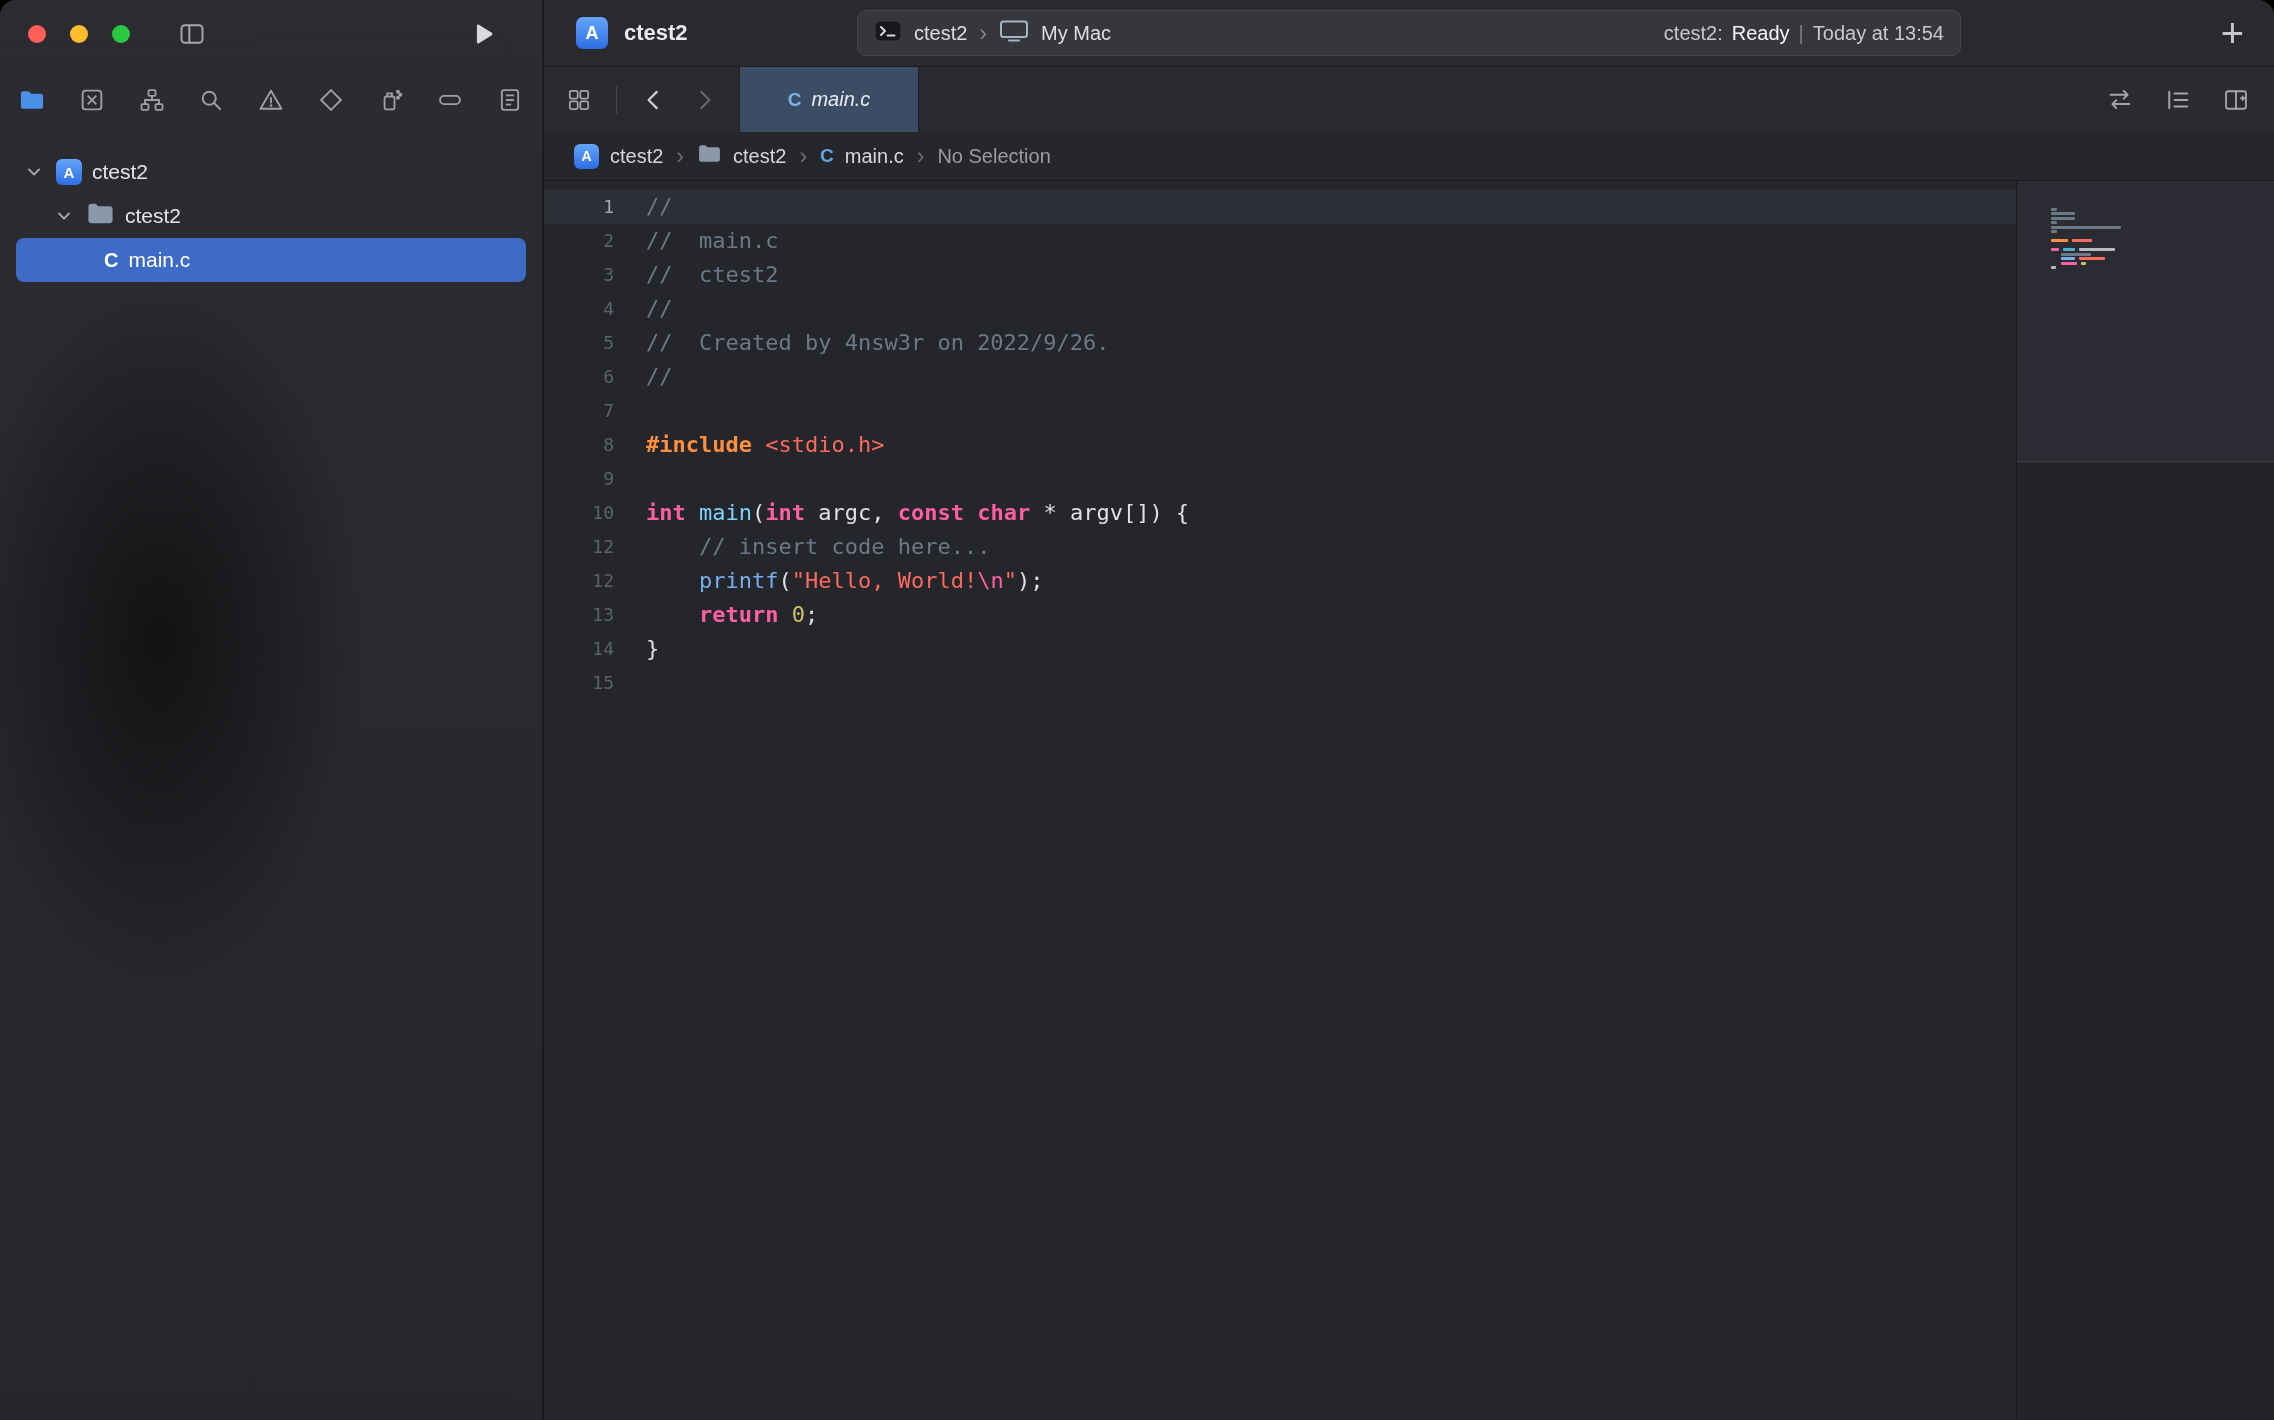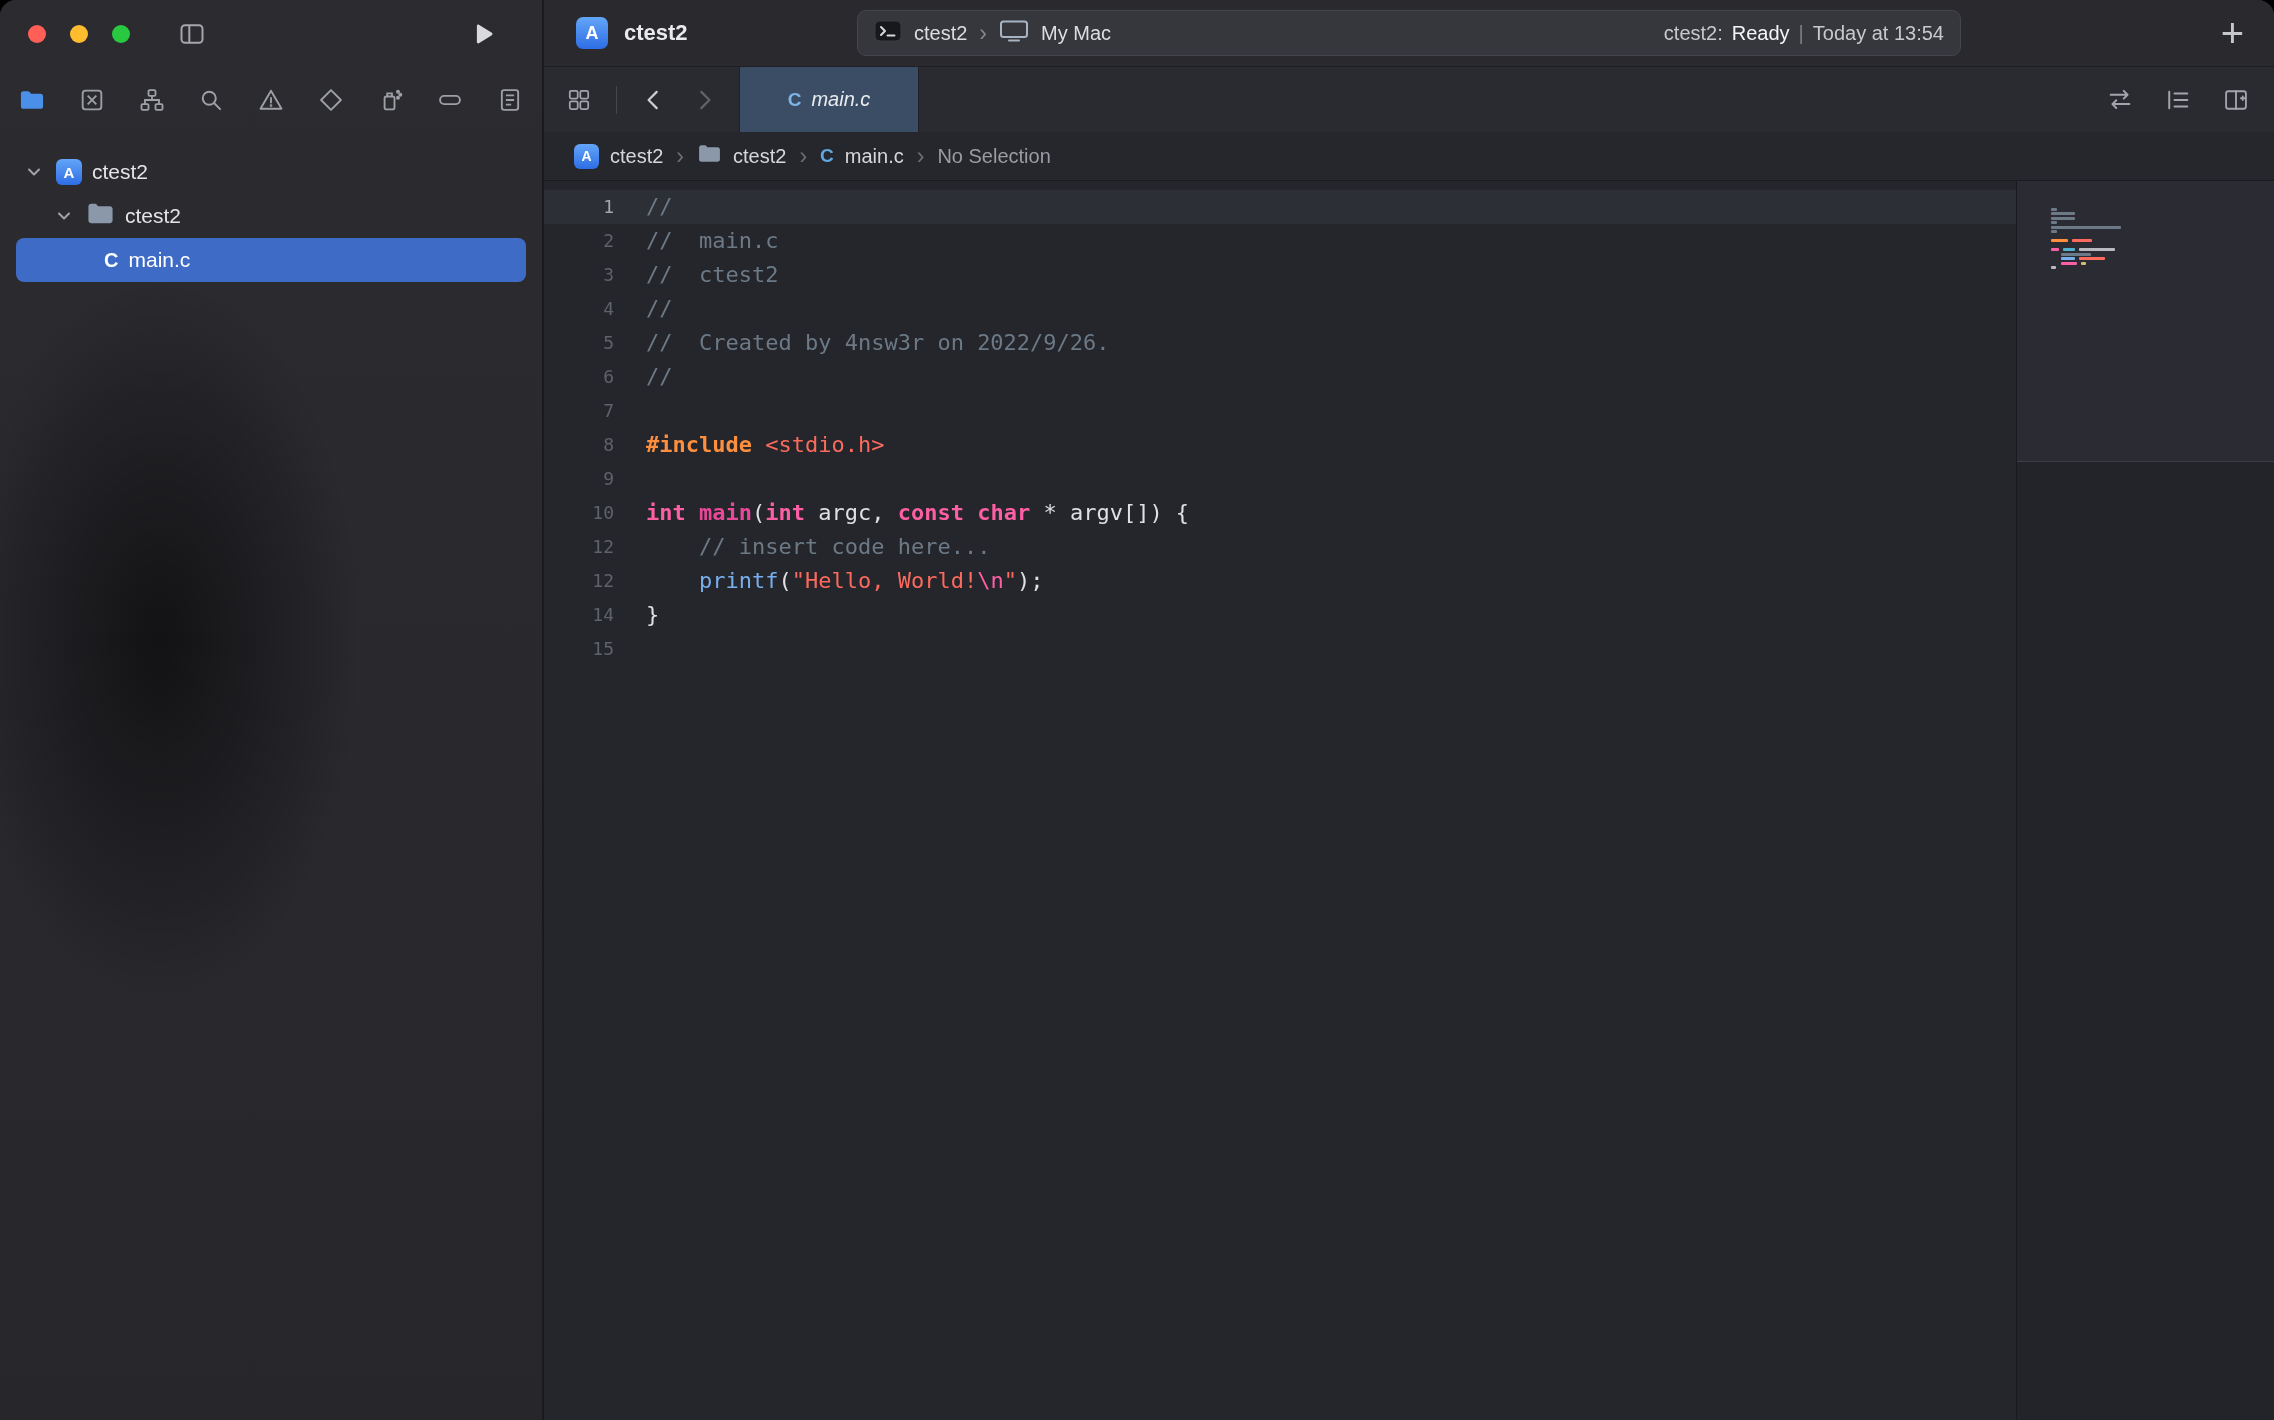--- a/index.html
+++ b/index.html
@@ -72,21 +72,21 @@
   .code-line.current{background:#2D2F36}
   .gutter{flex:0 0 70px;text-align:right;font-size:18px;color:#5E626B}
   .code-line.current .gutter{color:#A3A7AF}
   .content{margin-left:32px}
   .tok-com{color:#6C7986}
   .tok-pre{color:#FD8F3F;font-weight:700}
   .tok-str{color:#FC6A5D}
   .tok-esc{color:#FC5FA3}
   .tok-kw{color:#FC5FA3;font-weight:700}
   .tok-num{color:#D0BF69}
-  .tok-decl{color:#ec4899;font-weight:700}
+  .tok-decl{color:#7dd3fc;font-weight:400}
   .tok-fn{color:#78AEEB}
   .tok-pln{color:#DFE0E2}
 
   
   .minimap{flex:1;border-left:1px solid #191A1E;display:flex;flex-direction:column}
   .mm-top{height:280px;flex:0 0 280px;background:#2B2C33;padding:26px 0 0 34px}
   .mm-divider{height:1px;flex:0 0 1px;background:#3C3E45}
   .mm-bottom{flex:1;background:#232429}
   .mm-line{height:4.5px;display:flex;align-items:center}
   .mm-bar{height:3px;border-radius:1px;margin-right:4px;display:inline-block}
@@ -324,20 +324,21 @@
           <div class="code-line"><span class="gutter">3</span><span class="content"><span class="tok-com">//  ctest2</span></span></div>
           <div class="code-line"><span class="gutter">4</span><span class="content"><span class="tok-com">//</span></span></div>
           <div class="code-line"><span class="gutter">5</span><span class="content"><span class="tok-com">//  Created by 4nsw3r on 2022/9/26.</span></span></div>
           <div class="code-line"><span class="gutter">6</span><span class="content"><span class="tok-com">//</span></span></div>
           <div class="code-line"><span class="gutter">7</span><span class="content"></span></div>
           <div class="code-line"><span class="gutter">8</span><span class="content"><span class="tok-pre">#include</span><span class="tok-pln"> </span><span class="tok-str">&lt;stdio.h&gt;</span></span></div>
           <div class="code-line"><span class="gutter">9</span><span class="content"></span></div>
           <div class="code-line"><span class="gutter">10</span><span class="content"><span class="tok-kw">int</span><span class="tok-pln"> </span><span class="tok-decl">main</span><span class="tok-pln">(</span><span class="tok-kw">int</span><span class="tok-pln"> argc, </span><span class="tok-kw">const</span><span class="tok-pln"> </span><span class="tok-kw">char</span><span class="tok-pln"> * argv[]) {</span></span></div>
           <div class="code-line"><span class="gutter">12</span><span class="content"><span class="tok-com">    // insert code here...</span></span></div>
           <div class="code-line"><span class="gutter">12</span><span class="content"><span class="tok-pln">    </span><span class="tok-fn">printf</span><span class="tok-pln">(</span><span class="tok-str">"Hello, World!</span><span class="tok-esc">\n</span><span class="tok-str">"</span><span class="tok-pln">);</span></span></div>
+          <div class="code-line"><span class="gutter">13</span><span class="content"><span class="tok-pln">    </span><span class="tok-kw">return</span><span class="tok-pln"> </span><span class="tok-num">0</span><span class="tok-pln">;</span></span></div>
           <div class="code-line"><span class="gutter">14</span><span class="content"><span class="tok-pln">}</span></span></div>
           <div class="code-line"><span class="gutter">15</span><span class="content"></span></div>
         </div>
       <div class="minimap">
         <div class="mm-top">
           <div id="minimap-lines">
               <div class="mm-line">
                 <span class="mm-bar bar-com" style="width: 6px;"></span>
               </div>
               <div class="mm-line">

